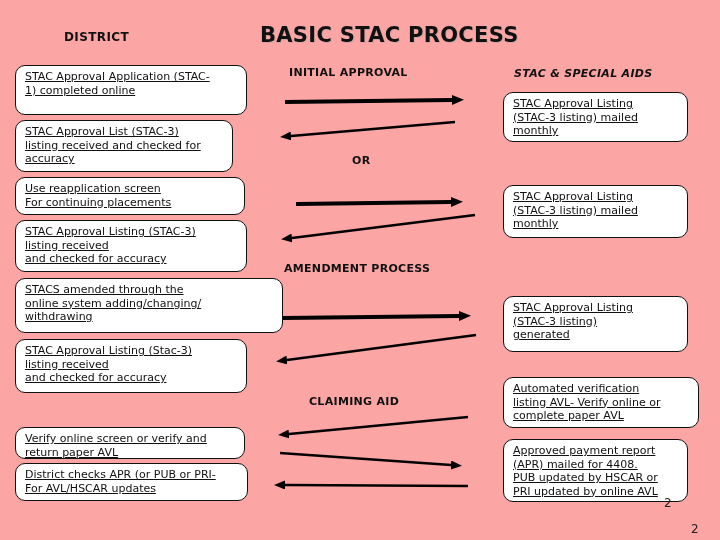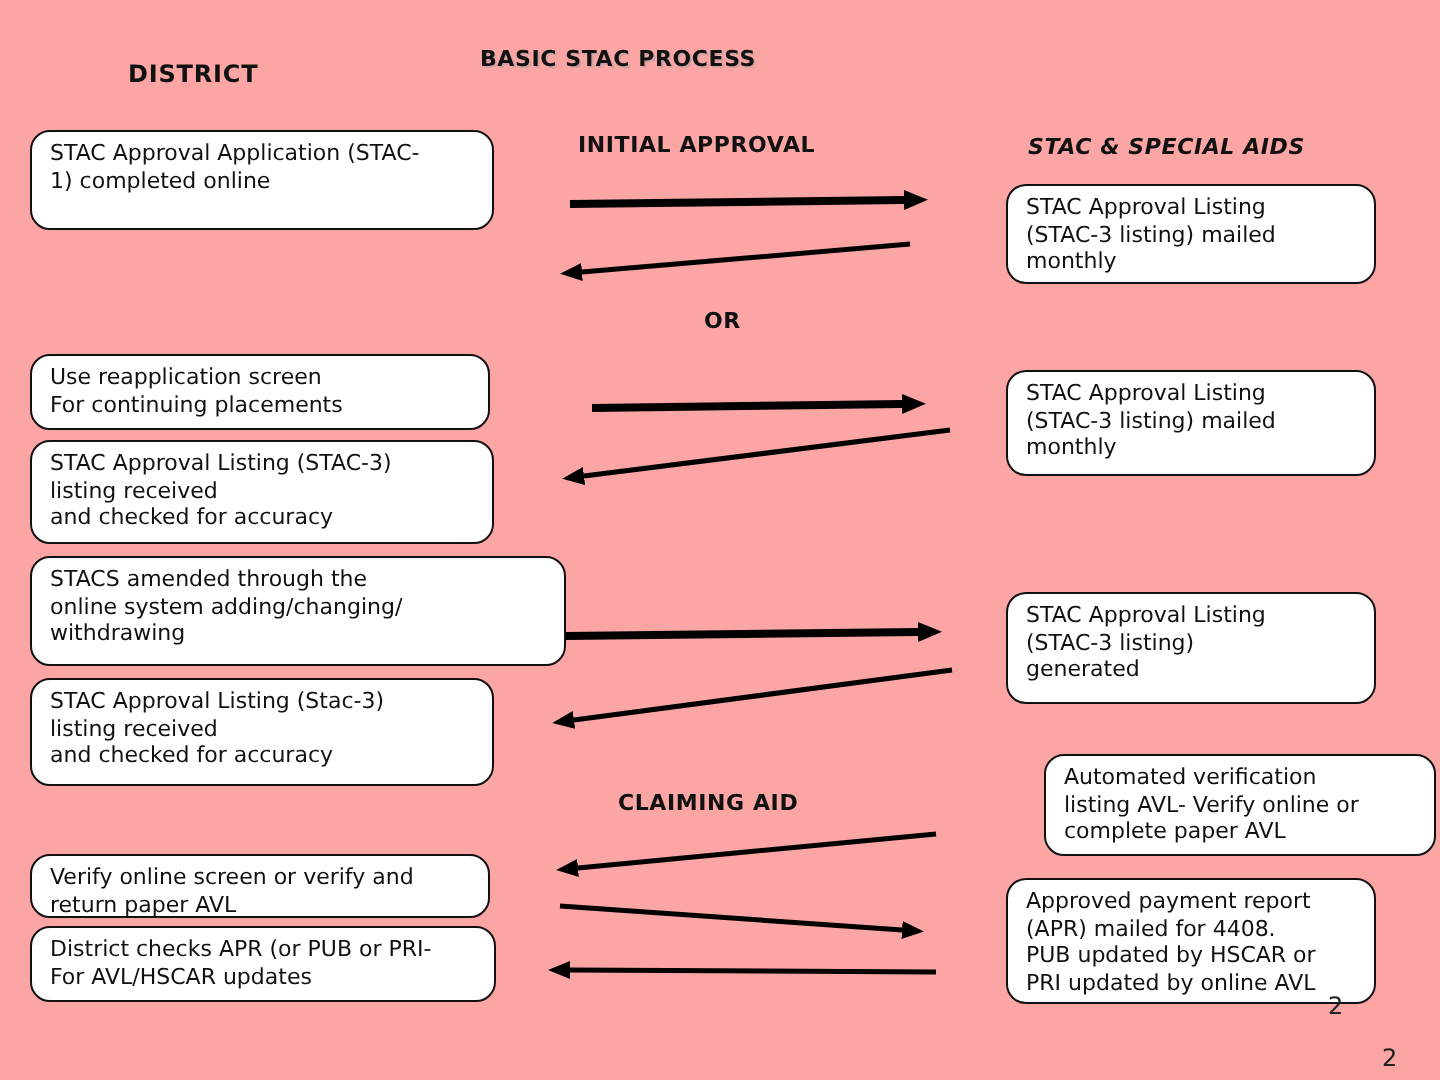--- a/index.html
+++ b/index.html
@@ -1,58 +1,63 @@
 <!DOCTYPE html>
 <html><head>
 <meta charset="utf-8">
 <style>
   html,body { margin:0; padding:0; background:#fff; }
   .slide {
     position:relative; width:720px; height:540px; background:#fca5a5;
     font-family:"DejaVu Sans", sans-serif; color:#111; overflow:hidden;
   }
   .title {
-    position:absolute; left:240px; top:23px;
-    font-size:11px; font-weight:bold; letter-spacing:0.3px; color:#111;
+    position:absolute; left:260px; top:23px;
+    font-size:21px; font-weight:bold; letter-spacing:0.3px; color:#111;
     text-shadow:1px 1px 0 rgba(160,160,160,0.45);
     white-space:nowrap;
   }
   .hdr {
     position:absolute; font-weight:bold; font-size:12px; letter-spacing:0.4px;
     color:#111; white-space:nowrap;
   }
   .lbl {
     position:absolute; font-weight:bold; font-size:11px; letter-spacing:0.3px;
     color:#111; white-space:nowrap;
   }
   .box {
     position:absolute; box-sizing:border-box;
     background:#fff; border:1.3px solid #111; border-radius:10px;
     padding:4px 6px 3px 9px;
     font-size:11px; line-height:13.5px; color:#111;
     white-space:pre-line;
+    text-decoration:underline;
   }
   .arrows { position:absolute; left:0; top:0; width:720px; height:540px; }
   .pagenum { position:absolute; font-size:12px; color:#222; }
 </style>
 </head>
 <body>
 
 <div class="slide">
 
   <div class="hdr" style="left:64px; top:30px;">DISTRICT</div>
   <div class="title">BASIC STAC PROCESS</div>
   <div class="lbl" style="left:514px; top:67px;font-style:italic;">STAC &amp; SPECIAL AIDS</div>
 
   <div class="lbl" style="left:289px; top:66px;">INITIAL APPROVAL</div>
   <div class="lbl" style="left:352px; top:154px;">OR</div>
+  <div class="lbl" style="left:284px; top:262px;">AMENDMENT PROCESS</div>
   <div class="lbl" style="left:309px; top:395px;">CLAIMING AID</div>
 
   <div class="box" style="left:15px; top:65px;  width:232px; height:50px;">STAC Approval Application (STAC-
 1) completed online</div>
+  <div class="box" style="left:15px; top:120px; width:218px; height:52px;">STAC Approval List (STAC-3)
+listing received and checked for
+accuracy</div>
   <div class="box" style="left:15px; top:177px; width:230px; height:38px;">Use reapplication screen
 For continuing placements</div>
   <div class="box" style="left:15px; top:220px; width:232px; height:52px;">STAC Approval Listing (STAC-3)
 listing received
 and checked for accuracy</div>
   <div class="box" style="left:15px; top:278px; width:268px; height:55px;">STACS amended through the
 online system adding/changing/
 withdrawing</div>
   <div class="box" style="left:15px; top:339px; width:232px; height:54px;">STAC Approval Listing (Stac-3)
 listing received
@@ -64,21 +69,21 @@
 
   <div class="box" style="left:503px; top:92px;  width:185px; height:50px;">STAC Approval Listing
 (STAC-3  listing) mailed
 monthly</div>
   <div class="box" style="left:503px; top:185px; width:185px; height:53px;">STAC Approval Listing
 (STAC-3  listing) mailed
 monthly</div>
   <div class="box" style="left:503px; top:296px; width:185px; height:56px;">STAC Approval Listing
 (STAC-3  listing)
 generated</div>
-  <div class="box" style="left:522px; top:377px; width:196px; height:51px;">Automated verification
+  <div class="box" style="left:503px; top:377px; width:196px; height:51px;">Automated verification
 listing AVL- Verify online or
 complete paper AVL</div>
   <div class="box" style="left:503px; top:439px; width:185px; height:63px;">Approved payment report
 (APR) mailed for 4408.
 PUB updated by HSCAR or
 PRI updated by online AVL</div>
 
   <svg class="arrows" viewBox="0 0 720 540">
     <defs>
       <marker id="ah-big" viewBox="0 0 12 10" refX="0" refY="5" markerWidth="12" markerHeight="10" orient="auto" markerUnits="userSpaceOnUse">

